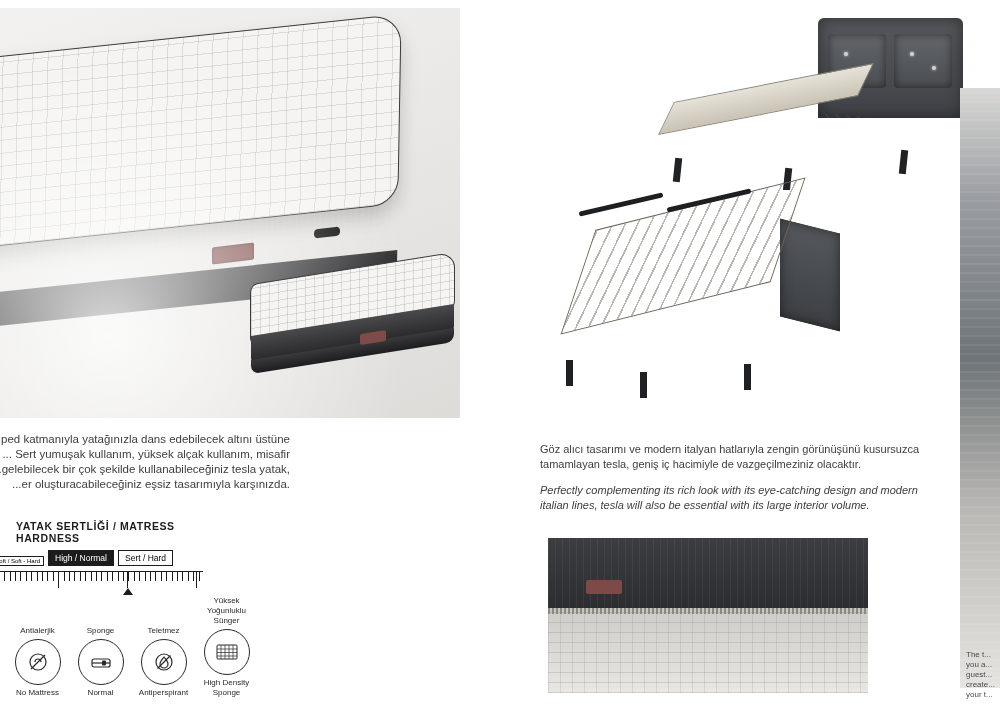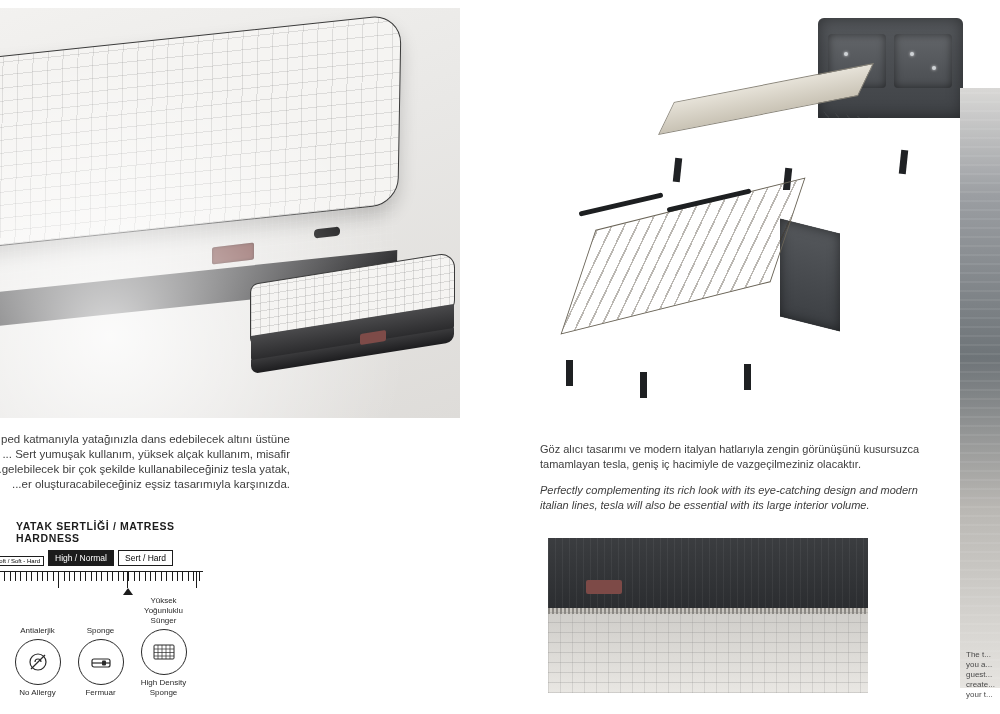--- a/index.html
+++ b/index.html
@@ -379,37 +379,48 @@
 
     <div class="feature">
       <div class="cap-top">Antialerjik</div>
       <div class="circle">
         <svg width="26" height="26" viewBox="0 0 26 26" fill="none" stroke="#2a2a2a" stroke-width="1.2">
           <circle cx="13" cy="13" r="8"></circle>
             <line x1="6" y1="20" x2="20" y2="6"></line>
           <path d="M10 13 a3 3 0 0 1 6 0"></path>
         </svg>
       </div>
-      <div class="cap-bottom">No Allergy</div>
+      <div class="cap-bottom">No Mattress</div>
     </div>
 
 
     <div class="feature">
       <div class="cap-top">Sponge</div>
       <div class="circle">
         <svg width="26" height="26" viewBox="0 0 26 26" fill="none" stroke="#2a2a2a" stroke-width="1.2">
           <rect x="4" y="10" width="18" height="8" rx="2"></rect>
           <line x1="4" y1="14" x2="22" y2="14"></line>
           <rect x="14" y="11.5" width="4" height="5" rx="1" fill="#2a2a2a" stroke="none"></rect>
         </svg>
       </div>
-      <div class="cap-bottom">Fermuar</div>
-    </div>
-
-
+      <div class="cap-bottom">Normal</div>
+    </div>
+
+
+    <div class="feature">
+      <div class="cap-top">Teletmez</div>
+      <div class="circle">
+        <svg width="26" height="26" viewBox="0 0 26 26" fill="none" stroke="#2a2a2a" stroke-width="1.2">
+          <circle cx="13" cy="13" r="8"></circle>
+            <line x1="6.5" y1="19.5" x2="19.5" y2="6.5"></line>
+          <path d="M13 8 c3 4 4 5 4 7 a4 4 0 0 1 -8 0 c0 -2 1 -3 4 -7 z"></path>
+        </svg>
+      </div>
+      <div class="cap-bottom">Antiperspirant</div>
+    </div>
 
     <div class="feature">
       <div class="cap-top">Yüksek Yoğunluklu Sünger</div>
       <div class="circle">
         <svg width="28" height="28" viewBox="0 0 28 28" fill="none" stroke="#2a2a2a" stroke-width="1">
           <rect x="4" y="7" width="20" height="14" rx="1"></rect>
           <g stroke-width="0.7">
             <line x1="8" y1="7" x2="8" y2="21"></line>
               <line x1="12" y1="7" x2="12" y2="21"></line>
             <line x1="16" y1="7" x2="16" y2="21"></line>

